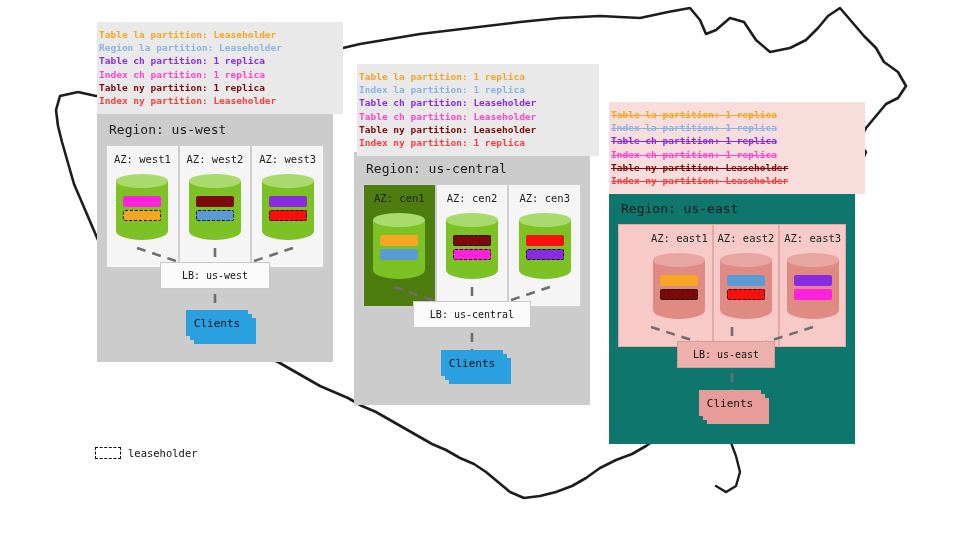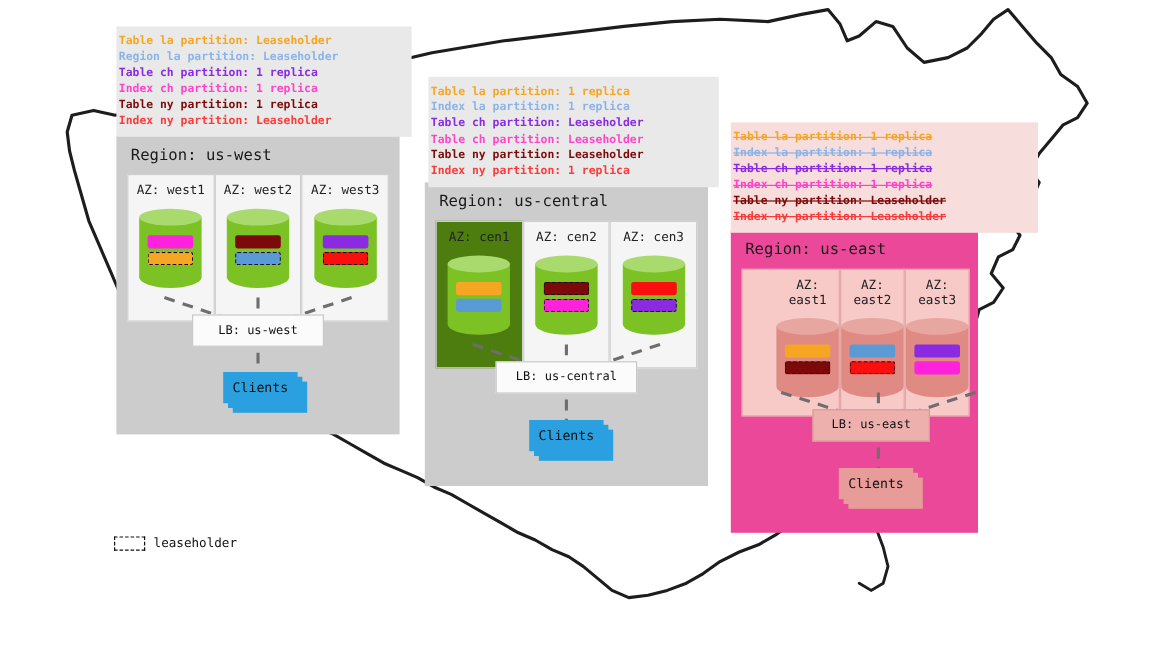--- a/index.html
+++ b/index.html
@@ -181,21 +181,21 @@
 
 <div class="legend-block" style="left:609px;top:102px;width:246px;background:#f7dddc;">
   <div class="legend-line struck" style="color:#f5a623;">Table la partition: 1 replica</div>
   <div class="legend-line struck" style="color:#8ab4e8;">Index la partition: 1 replica</div>
   <div class="legend-line struck" style="color:#8a2be2;">Table ch partition: 1 replica</div>
   <div class="legend-line struck" style="color:#ff44cc;">Index ch partition: 1 replica</div>
   <div class="legend-line struck" style="color:#7d0a0a;">Table ny partition: Leaseholder</div>
   <div class="legend-line struck" style="color:#fa3b3b;">Index ny partition: Leaseholder</div>
 </div>
 
-<div class="region" style="left:609px;top:192px;width:206px;height:252px;background:#ec4899;">
+<div class="region" style="left:609px;top:192px;width:246px;height:252px;background:#0f766e;">
   <div class="region-title">Region: us-east</div>
   <div class="az-row" style="margin:0 9px;height:123px;">
     <div class="az" style="background:#f7c9c7;border-color:#e4a9a6;padding-left:28px;">
       <div class="az-label">AZ: east1</div>
       <div class="cyl">
         <div class="cyl-body" style="background:#e08a84;"></div>
         <div class="cyl-top" style="background:#e8a6a1;"></div>
         <div class="bar b1" style="background:#f5a623;"></div>
         <div class="bar b2 lease" style="background:#7d0a0a;"></div>
       </div>

